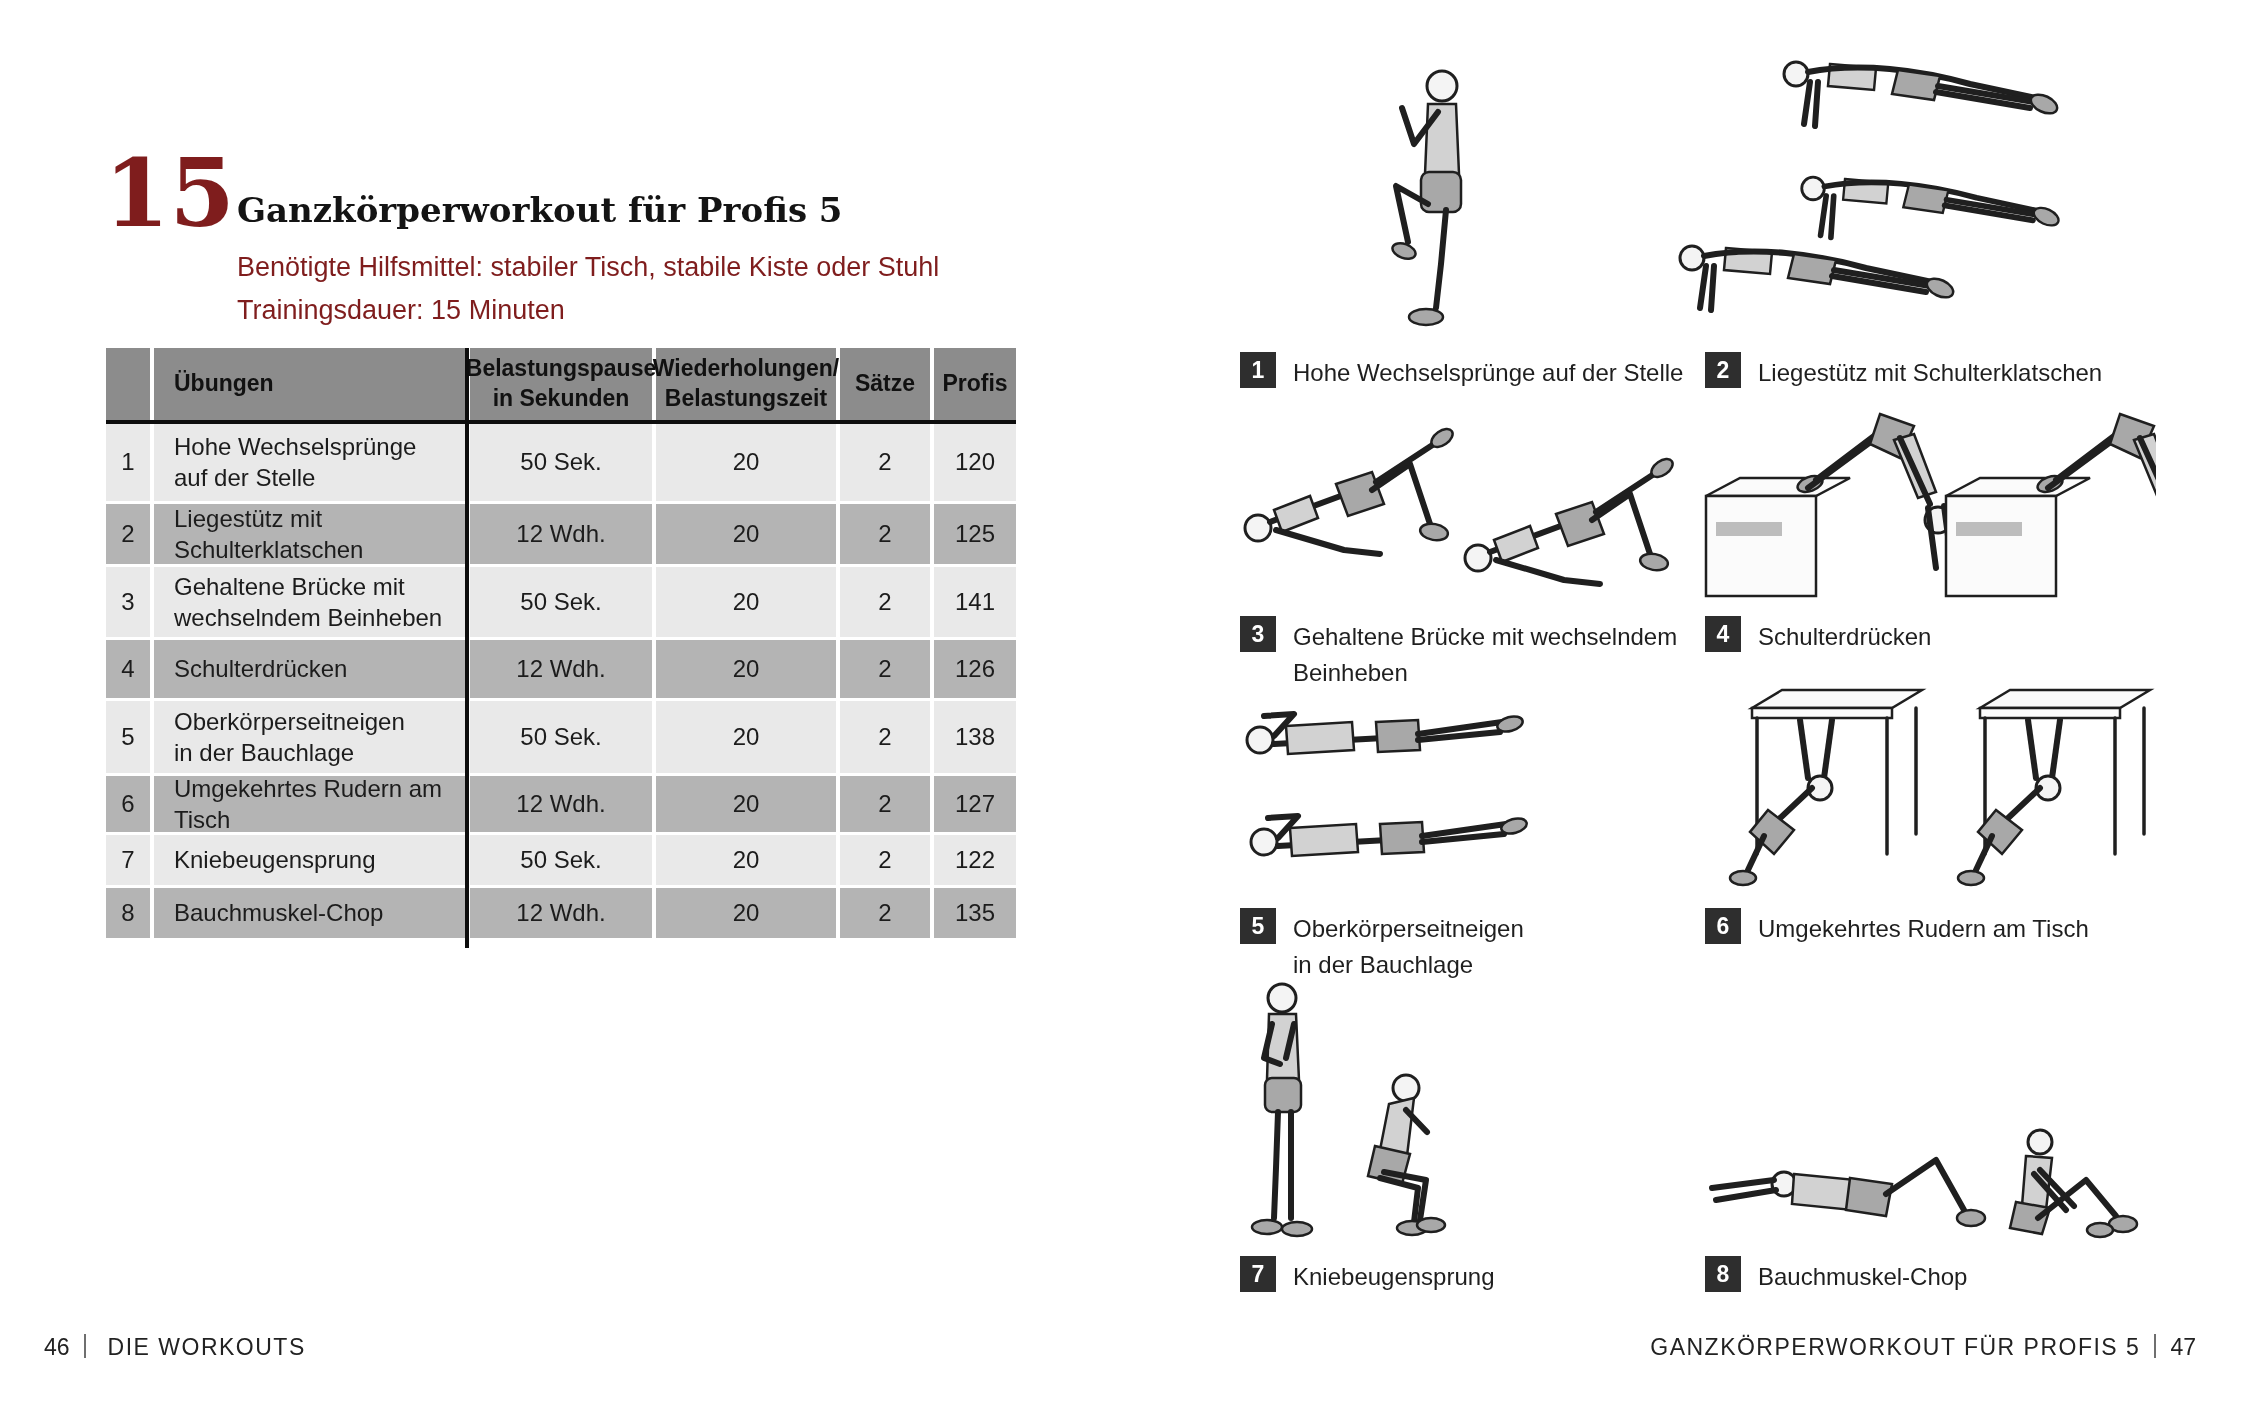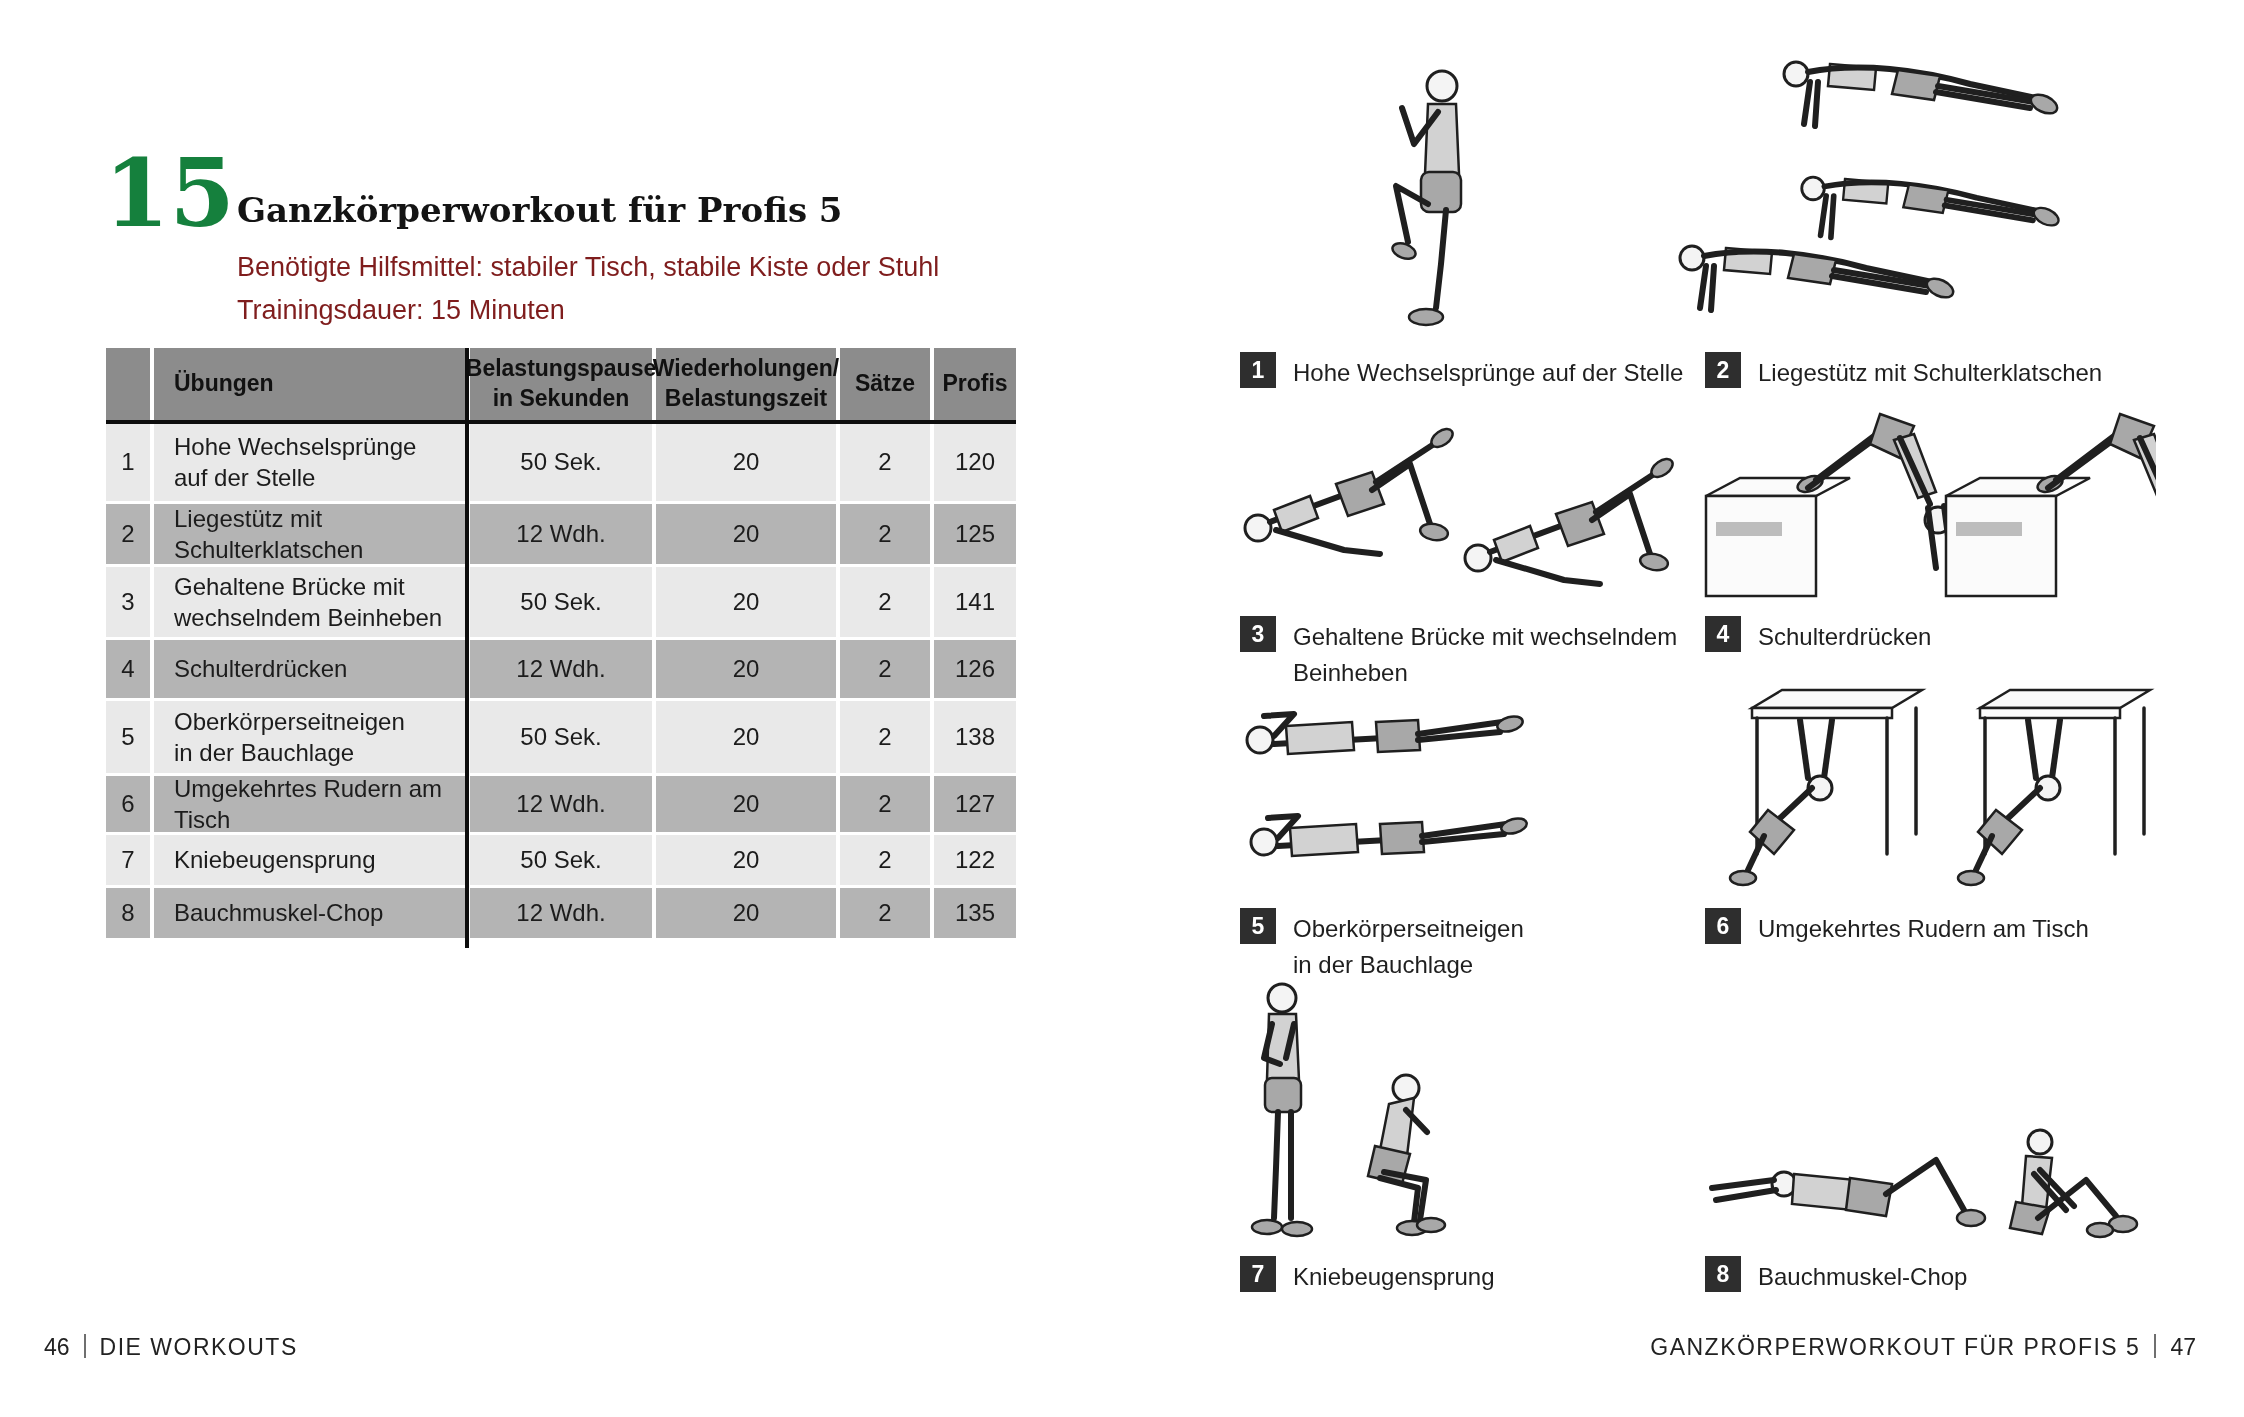--- a/index.html
+++ b/index.html
@@ -10,21 +10,21 @@
     color:#1f1f1f;
     -webkit-font-smoothing:antialiased;
   }
   .abs { position:absolute; }
   .pre { white-space:pre-line; }
 
   
   .chapter-num {
     left:104px; top:146px;
     font-family:"DejaVu Serif", serif;
-    font-weight:bold; font-size:94px; line-height:1; color:#15803d;
+    font-weight:bold; font-size:94px; line-height:1; color:#7f1d1d;
   }
   .page-title {
     left:237px; top:190px; margin:0;
     font-family:"DejaVu Serif", serif;
     font-weight:bold; font-size:34px; color:#141414;
   }
   .subtitle {
     left:237px; top:246px;
     font-size:27px; line-height:1.6; color:#7f1d1d;
   }
@@ -55,21 +55,21 @@
     background:#0d0d0d; z-index:3;
   }
 
   
   .footer {
     top:1334px; font-size:23px; color:#222;
     display:flex; align-items:flex-start; gap:14px;
   }
   .footer-left  { left:44px; }
   .footer-right { right:48px; }
-  .footer .caps { letter-spacing:1.5px; }
+  .footer .caps { letter-spacing:1.5px;margin-left:8px; }
   .fdiv { width:2px; height:24px; background:#6f6f6f; }
 
   
   .caption { display:flex; align-items:flex-start; }
   .badge {
     flex:0 0 auto; width:36px; height:36px; background:#2e2e2e;
     color:#fff; font-weight:bold; font-size:23px;
     display:flex; align-items:center; justify-content:center;
   }
   .cap-label {

